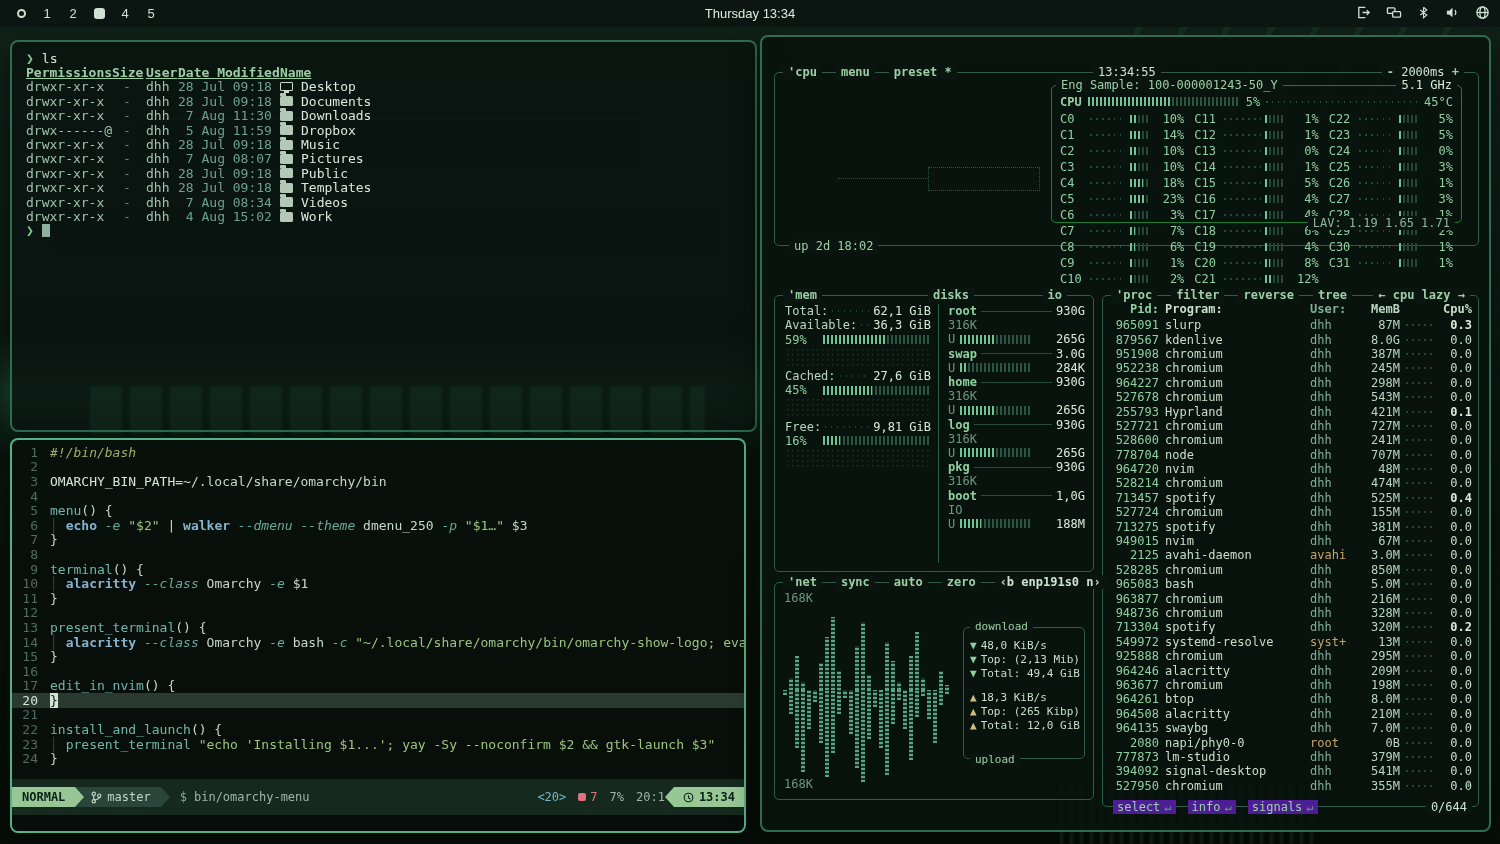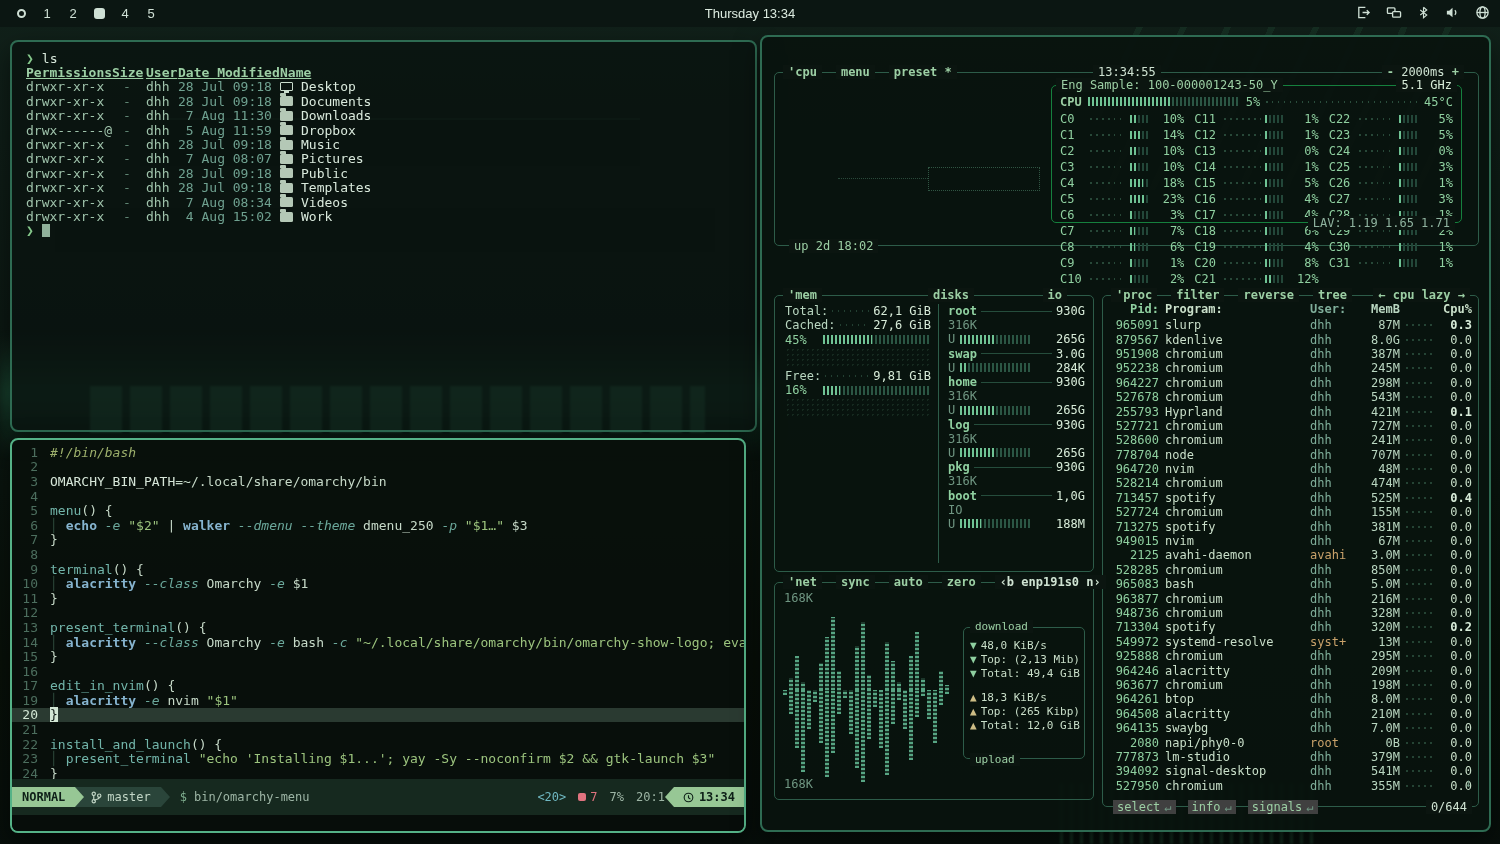--- a/index.html
+++ b/index.html
@@ -184,21 +184,21 @@
   .p-pid { width:48px; text-align:right; color:#8fd0a0; flex:none; }
   .p-prog { flex:1; color:#c9dfc9; overflow:hidden; }
   .p-user { width:44px; color:#7fae9a; flex:none; }
   .p-user.alt { color:#c9a26a; }
   .p-mem { width:40px; text-align:right; color:#b9d6c0; flex:none; }
   .p-dots { width:30px; height:2px; flex:none;
     background:repeating-linear-gradient(90deg,#3c6b54 0 1.5px,transparent 1.5px 6px); opacity:.55; }
   .p-cpu { width:30px; text-align:right; color:#c9dfc9; flex:none; }
   .p-cpu.hot { color:#d8ecd9; font-weight:bold; }
   .pfoot { position:absolute; bottom:-8px; left:10px; display:flex; gap:12px; z-index:3; }
-  .pfbtn { background:#404040; padding:0 4px; color:#9ccfa4; display:flex; gap:4px; cursor:default; }
+  .pfbtn { background:#4c1d95; padding:0 4px; color:#9ccfa4; display:flex; gap:4px; cursor:default; }
   .pfk { color:#6f9682; }
   .pcount { bottom:-8px; right:6px; color:#cfe3d2; }
   .pscroll { position:absolute; right:6px; bottom:16px; color:#6f9682; }
 </style>
 </head>
 <body>
 
 <div id="wallpaper">
   <div class="wp-roof1"></div>
   <div class="wp-roof2"></div>
@@ -287,21 +287,20 @@
       <div class="edline"><span class="gut">8</span><span class="code-text"></span></div>
       <div class="edline"><span class="gut">9</span><span class="code-text"><span class="sg-fn">terminal</span><span class="sg-def">() {</span></span></div>
       <div class="edline"><span class="gut">10</span><span class="code-text"><span class="sg-guide">│ </span><span class="sg-cmd">alacritty</span><span class="sg-flag"> --class</span><span class="sg-def"> Omarchy</span><span class="sg-flag"> -e</span><span class="sg-def"> $1</span></span></div>
       <div class="edline"><span class="gut">11</span><span class="code-text"><span class="sg-def">}</span></span></div>
       <div class="edline"><span class="gut">12</span><span class="code-text"></span></div>
       <div class="edline"><span class="gut">13</span><span class="code-text"><span class="sg-fn">present_terminal</span><span class="sg-def">() {</span></span></div>
       <div class="edline"><span class="gut">14</span><span class="code-text"><span class="sg-guide">│ </span><span class="sg-cmd">alacritty</span><span class="sg-flag"> --class</span><span class="sg-def"> Omarchy</span><span class="sg-flag"> -e</span><span class="sg-def"> bash</span><span class="sg-flag"> -c</span><span class="sg-str"> "~/.local/share/omarchy/bin/omarchy-show-logo; eval \</span></span></div>
       <div class="edline"><span class="gut">15</span><span class="code-text"><span class="sg-def">}</span></span></div>
       <div class="edline"><span class="gut">16</span><span class="code-text"></span></div>
       <div class="edline"><span class="gut">17</span><span class="code-text"><span class="sg-fn">edit_in_nvim</span><span class="sg-def">() {</span></span></div>
-      <div class="edline"><span class="gut">19</span><span class="code-text"><span class="sg-guide">│ </span><span class="sg-cmd">alacritty</span><span class="sg-flag"> -e</span><span class="sg-def"> nvim</span><span class="sg-str"> "$1"</span></span></div>
       <div class="edline curline"><span class="gut">20</span><span class="code-text"><span class="sg-cur">}</span></span></div>
       <div class="edline"><span class="gut">21</span><span class="code-text"></span></div>
       <div class="edline"><span class="gut">22</span><span class="code-text"><span class="sg-fn">install_and_launch</span><span class="sg-def">() {</span></span></div>
       <div class="edline"><span class="gut">23</span><span class="code-text"><span class="sg-guide">│ </span><span class="sg-fn">present_terminal</span><span class="sg-str"> "echo 'Installing $1...'; yay -Sy --noconfirm $2 &amp;&amp; gtk-launch $3"</span></span></div>
       <div class="edline"><span class="gut">24</span><span class="code-text"><span class="sg-def">}</span></span></div>
     </div>
   <div class="statusline">
     <span class="sl-mode">NORMAL</span>
     <span class="pl pl-a"></span>
     <span class="sl-branch">
@@ -636,20 +635,25 @@
 
   <div id="mem-box" class="bbox">
     <div class="chips chips-mem">
         <span class="chip">'mem</span>
         <span class="chip">disks</span>
         <span class="chip">io</span>
       </div>
     <div class="mem-stats">
         <div>
           <div class="mrow"><span class="mlabel">Total:</span><span class="mfill"></span><span class="mval">62,1 GiB</span></div>
+        </div>
+        <div>
+          <div class="mrow"><span class="mlabel">Available:</span><span class="mfill"></span><span class="mval">36,3 GiB</span></div>
+          <div class="mrow"><span class="mpct">59%</span><span class="meter "><i class="fill" style="width: 59%;"></i></span></div>
+          <div class="mgraph"></div>
         </div>
         <div>
           <div class="mrow"><span class="mlabel">Cached:</span><span class="mfill"></span><span class="mval">27,6 GiB</span></div>
           <div class="mrow"><span class="mpct">45%</span><span class="meter "><i class="fill" style="width: 45%;"></i></span></div>
           <div class="mgraph"></div>
         </div>
         <div>
           <div class="mrow"><span class="mlabel">Free:</span><span class="mfill"></span><span class="mval">9,81 GiB</span></div>
           <div class="mrow"><span class="mpct">16%</span><span class="meter "><i class="fill" style="width: 16%;"></i></span></div>
           <div class="mgraph"></div>

